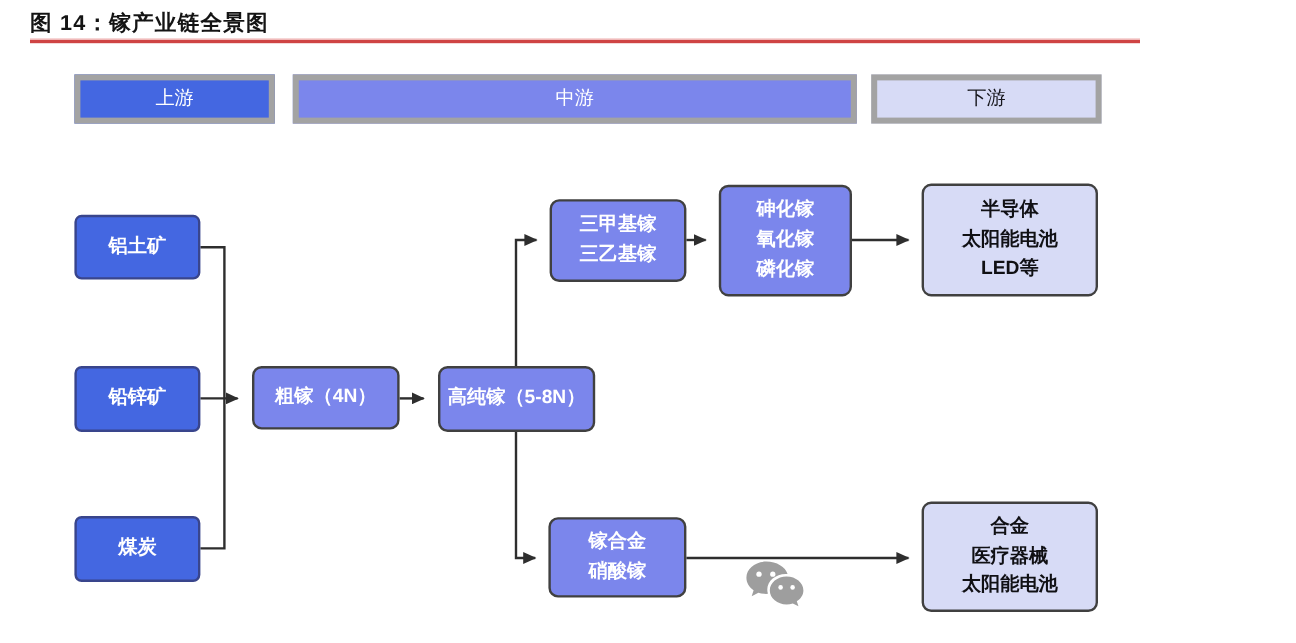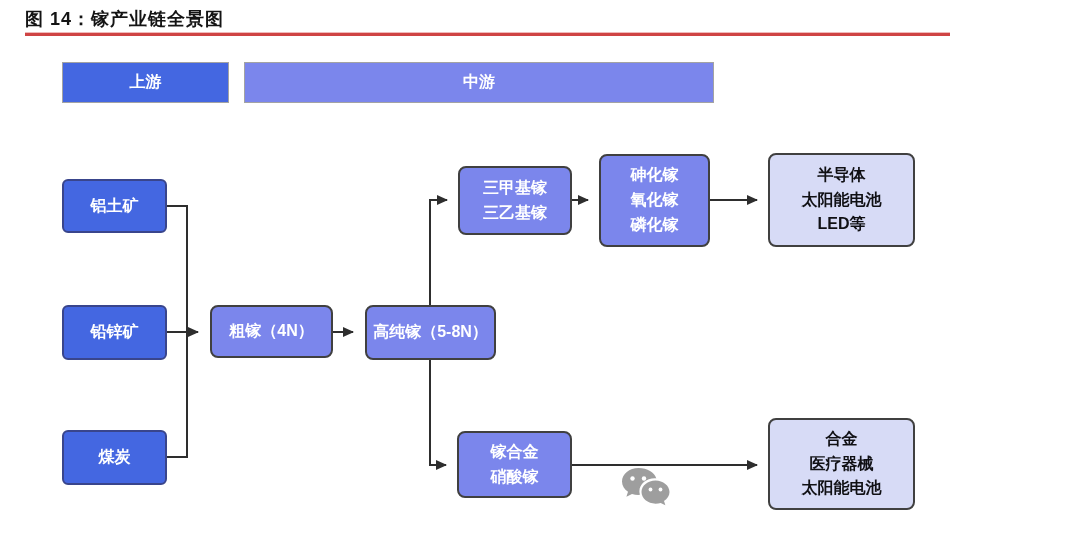--- a/index.html
+++ b/index.html
@@ -4,21 +4,21 @@
 <style>
   html,body{margin:0;padding:0;background:#ffffff;}
   body{font-family:"Liberation Sans","DejaVu Sans",sans-serif;}
   .canvas{position:relative;width:1080px;height:536px;background:#ffffff;overflow:hidden;}
 
   .fig-title{position:absolute;left:25px;top:7px;font-size:18px;font-weight:bold;color:#141414;letter-spacing:1px;}
   .title-rule{position:absolute;left:25px;top:32px;width:925px;height:4px;
     background:linear-gradient(#f0baba 0 30%,#cf4444 30% 100%);}
 
   .stage{position:absolute;display:flex;align-items:center;justify-content:center;
-    font-size:16px;font-weight:bold;border:1px solid #a3a3a3;box-sizing:border-box;}
+    font-size:16px;font-weight:normal;border:5px solid #a3a3a3;box-sizing:border-box;}
   .stage-up{left:62px;top:62px;width:167px;height:41px;background:#4467e1;color:#ffffff;}
   .stage-mid{left:244px;top:62px;width:470px;height:41px;background:#7b86ec;color:#ffffff;text-align:center;}
   .stage-down{left:726px;top:62px;width:192px;height:41px;background:#d7dbf6;color:#16161c;}
 
   .node{position:absolute;display:flex;flex-direction:column;align-items:center;justify-content:center;
     box-sizing:border-box;border:2px solid #3b3b3b;font-weight:bold;font-size:16px;line-height:1.55;
     text-align:center;}
   .node-blue{background:#4467e1;color:#ffffff;border-color:#39458c;border-radius:6px;}
   .node-purple{background:#7b86ec;color:#ffffff;border-color:#404040;border-radius:8px;}
   .node-light{background:#d7dbf6;color:#101014;border-color:#404040;border-radius:8px;}
@@ -47,20 +47,23 @@
 <div class="canvas">
 
   <div class="fig-title">图 14：镓产业链全景图</div>
   <div class="title-rule"></div>
 
   <div class="stage stage-up">
     <span>上游</span>
   </div>
   <div class="stage stage-mid">
     <span>中游</span>
+  </div>
+  <div class="stage stage-down">
+    <span>下游</span>
   </div>
 
   <svg class="connectors" viewBox="0 0 1080 536">
     <defs>
       <marker id="arrow" markerUnits="userSpaceOnUse" markerWidth="12" markerHeight="10" refX="10" refY="5" orient="auto">
         <path d="M0,0 L11,5 L0,10 Z" fill="#2e2e2e"></path>
       </marker>
     </defs>
     <g stroke="#2e2e2e" stroke-width="2" fill="none">
       <path d="M167,206 H187 V457 H167"></path>

